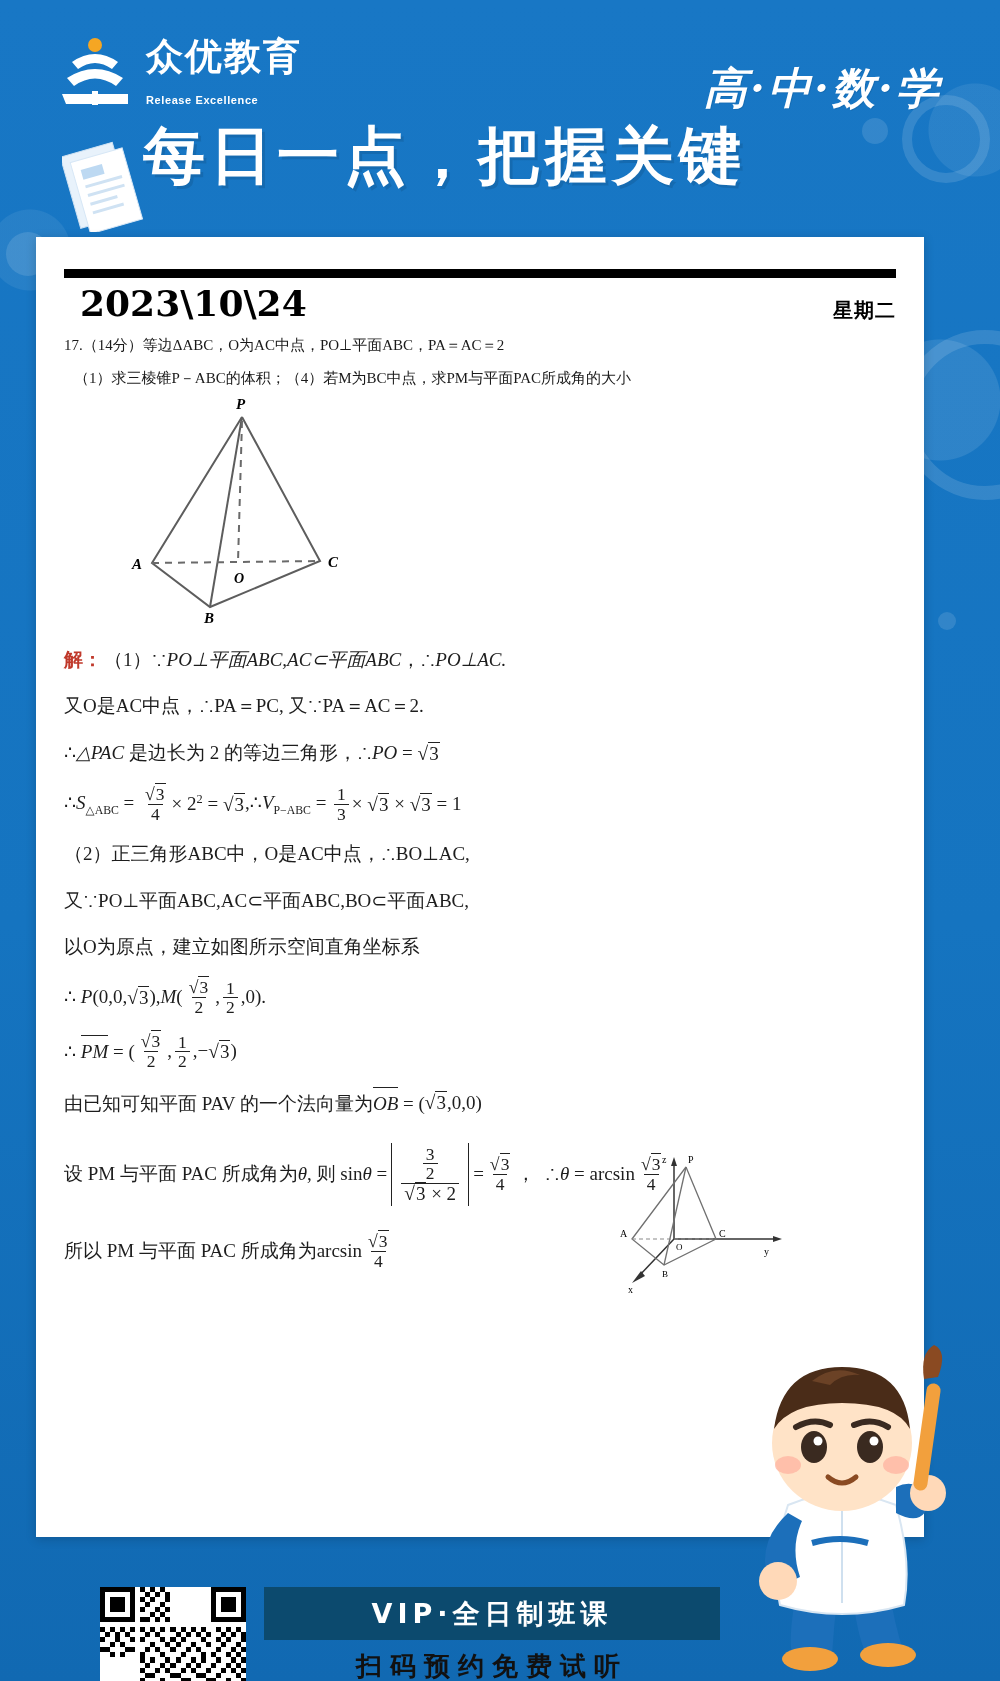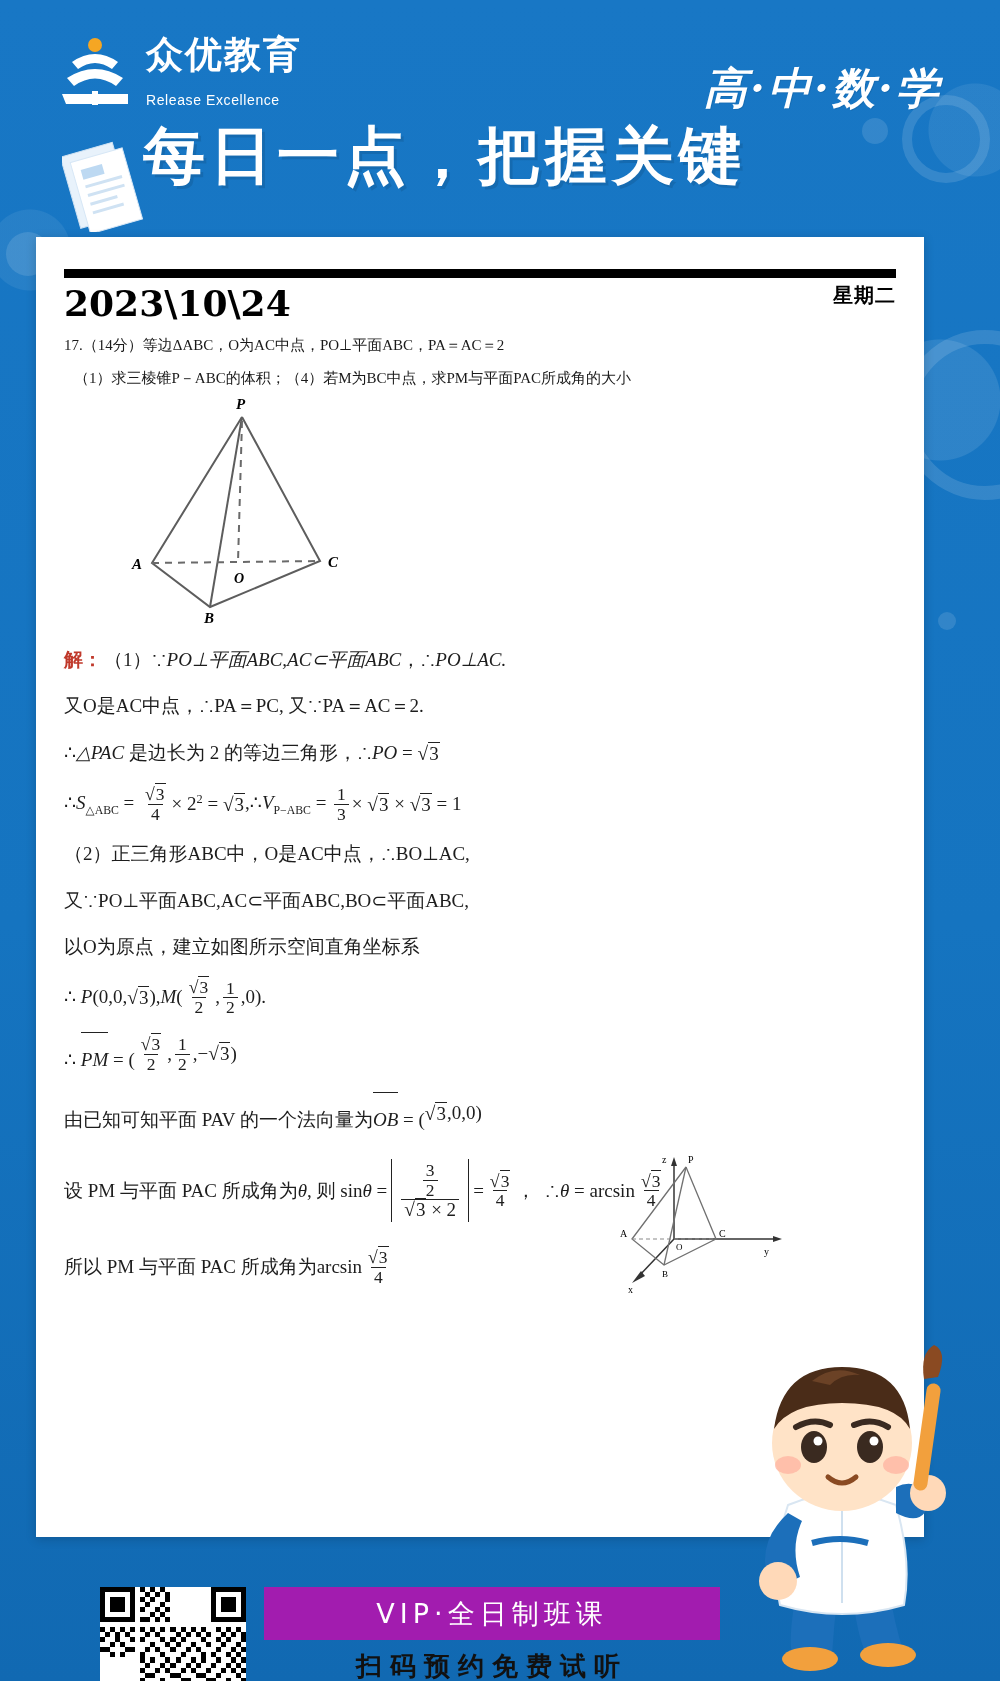--- a/index.html
+++ b/index.html
@@ -33,21 +33,21 @@
     display: flex; align-items: center; gap: 14px;
   }
   .logo-mark { width: 74px; height: 72px; }
   .logo-text { color:#fff; }
   .logo-cn {
     font-family: "DejaVu Sans", sans-serif;
     font-weight: 700; font-size: 37px; letter-spacing: 2px; line-height: 1.05;
   }
   .logo-en {
     font-family: "Liberation Sans", sans-serif;
-    font-weight: 400; font-size: 14px; letter-spacing: 0.6px; margin-top: 17px;
+    font-weight: 700; font-size: 11px; letter-spacing: 0.6px; margin-top: 17px;
   }
   .subject {
     position: absolute; right: 58px; top: 60px;
     color: #fff; font-family: "DejaVu Serif", serif; font-weight: 700;
     font-size: 43px; letter-spacing: 3px;
     font-style: italic;
     text-shadow: 1px 1px 0 rgba(0,0,0,0.08);
   }
   .slogan {
     position: absolute; left: 128px; top: 125px;
@@ -62,21 +62,21 @@
 
   
   .card {
     position: absolute; left: 36px; top: 237px;
     width: 888px; height: 1300px;
     background: #ffffff;
     box-shadow: 0 2px 10px rgba(0,0,0,0.18);
     padding: 26px 28px 0 28px;
   }
   .rule { height: 9px; background: #000; margin: 6px 0 4px 0; }
-  .dateline { display: flex; align-items: flex-start; justify-content: space-between; }
+  .dateline { display: flex; align-items: flex-end; justify-content: space-between; margin-left: 16px; }
   .date {
     font-family: "DejaVu Serif", serif; font-weight: 700;
     font-size: 36px; letter-spacing: 0px; color:#000;
   }
   .weekday {
     font-family: "DejaVu Sans", sans-serif; font-weight: 700;
     font-size: 20px; color: #000; letter-spacing: 1px;
   }
 
   
@@ -97,41 +97,41 @@
   
   .frac {
     display: inline-flex; flex-direction: column; align-items: center;
     vertical-align: middle; margin: 0 3px; font-size: 0.92em; line-height: 1.05;
   }
   .frac .num { padding: 0 3px; }
   .frac .den { padding: 0 3px; border-top: 1.4px solid #222; }
   .sq { white-space: nowrap; }
   .sq .rad { font-size: 1.02em; }
   .sq .body { border-top: 1.3px solid #222; padding: 0 1px; }
-  .vecbar { border-top: 1.4px solid #222; display:inline-block; padding-top:12px; }
+  .vecbar { border-top: 1.4px solid #222; display:inline-block; padding-top:1px; }
   .absbar {
     display:inline-flex; align-items:center;
     border-left: 1.6px solid #222; border-right: 1.6px solid #222;
     padding: 2px 6px; margin: 0 4px; min-height: 58px;
   }
   .sup { font-size: 0.65em; vertical-align: super; }
   .sub { font-size: 0.62em; vertical-align: sub; margin-top: 44px; }
   .fig2 { position:absolute; left: 580px; top: 910px; }
 
   
   .promo {
     position: absolute; left: 64px; top: 1350px;
     width: 620px; height: 160px;
     display: flex; gap: 18px; align-items: flex-start;
   }
   .qr { width: 146px; height: 146px; background:#fff; }
   .promo-right { flex: 1; display:flex; flex-direction: column; gap: 9px; }
   .vip-bar {
-    background: #a21caf; color:#fff; text-align:center;
-    font-family: "DejaVu Sans", sans-serif; font-weight:400;
+    background: #0c4a6e; color:#fff; text-align:center;
+    font-family: "DejaVu Sans", sans-serif; font-weight:700;
     font-size: 27px; letter-spacing: 5px; padding: 9px 0 8px 0;
   }
   .scan-line {
     text-align:center; color:#111;
     font-family:"DejaVu Sans", sans-serif; font-weight:700;
     font-size: 26px; letter-spacing: 8px;
   }
 
   .mascot { position:absolute; right: 18px; bottom: 8px; }
 </style>

